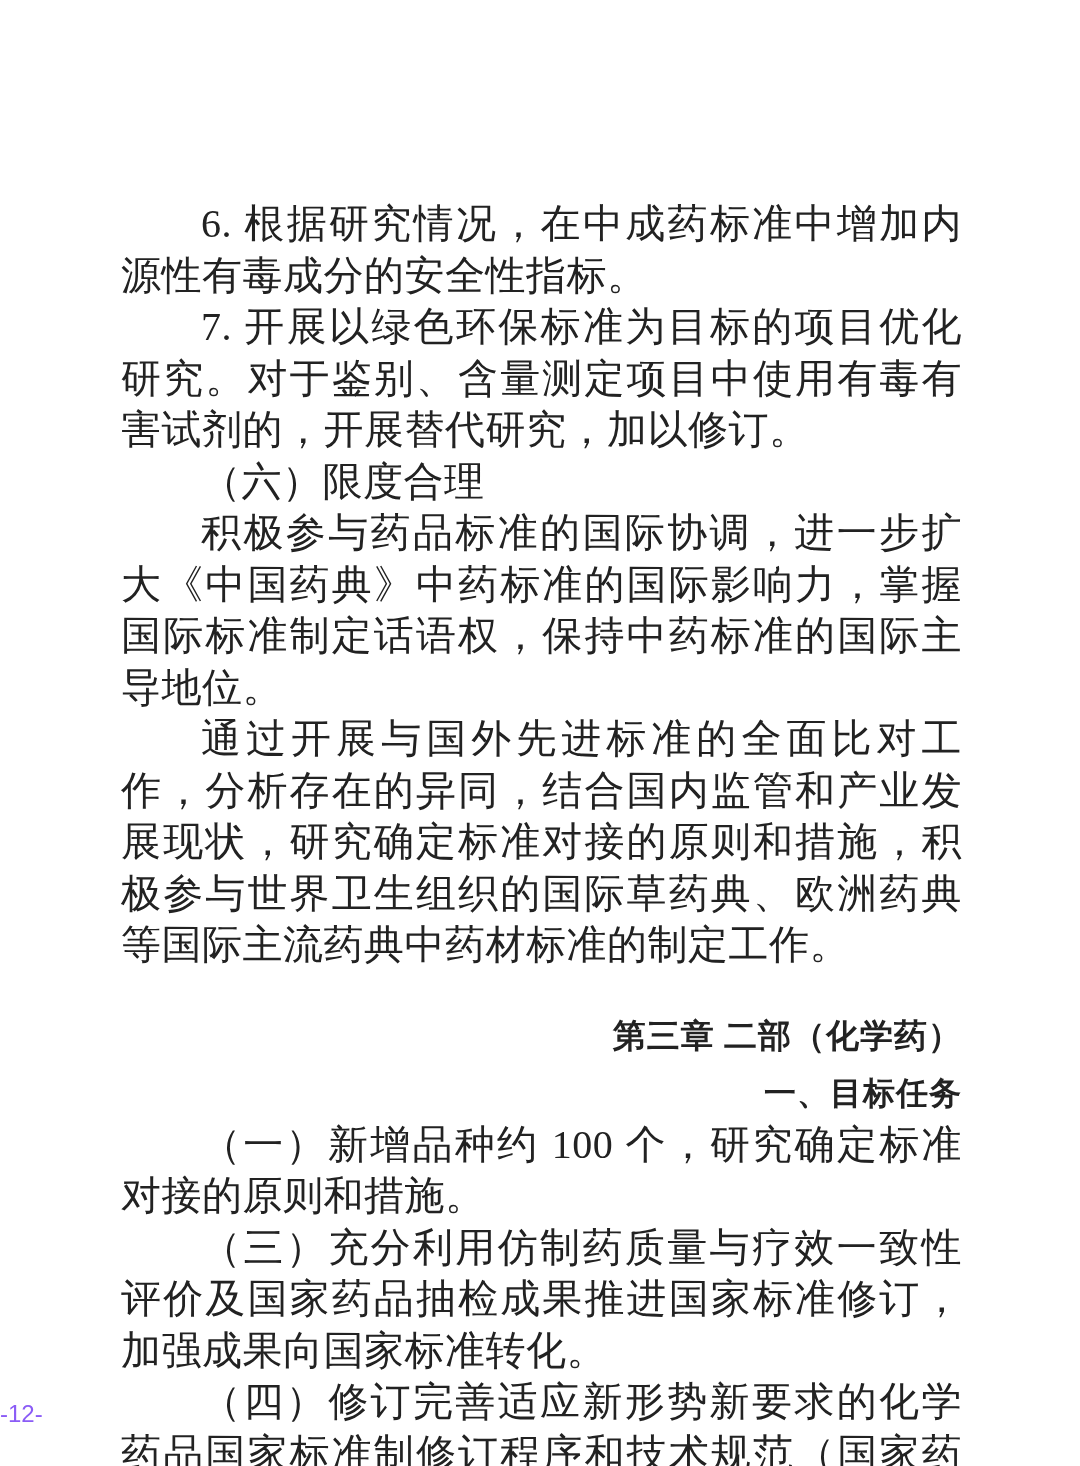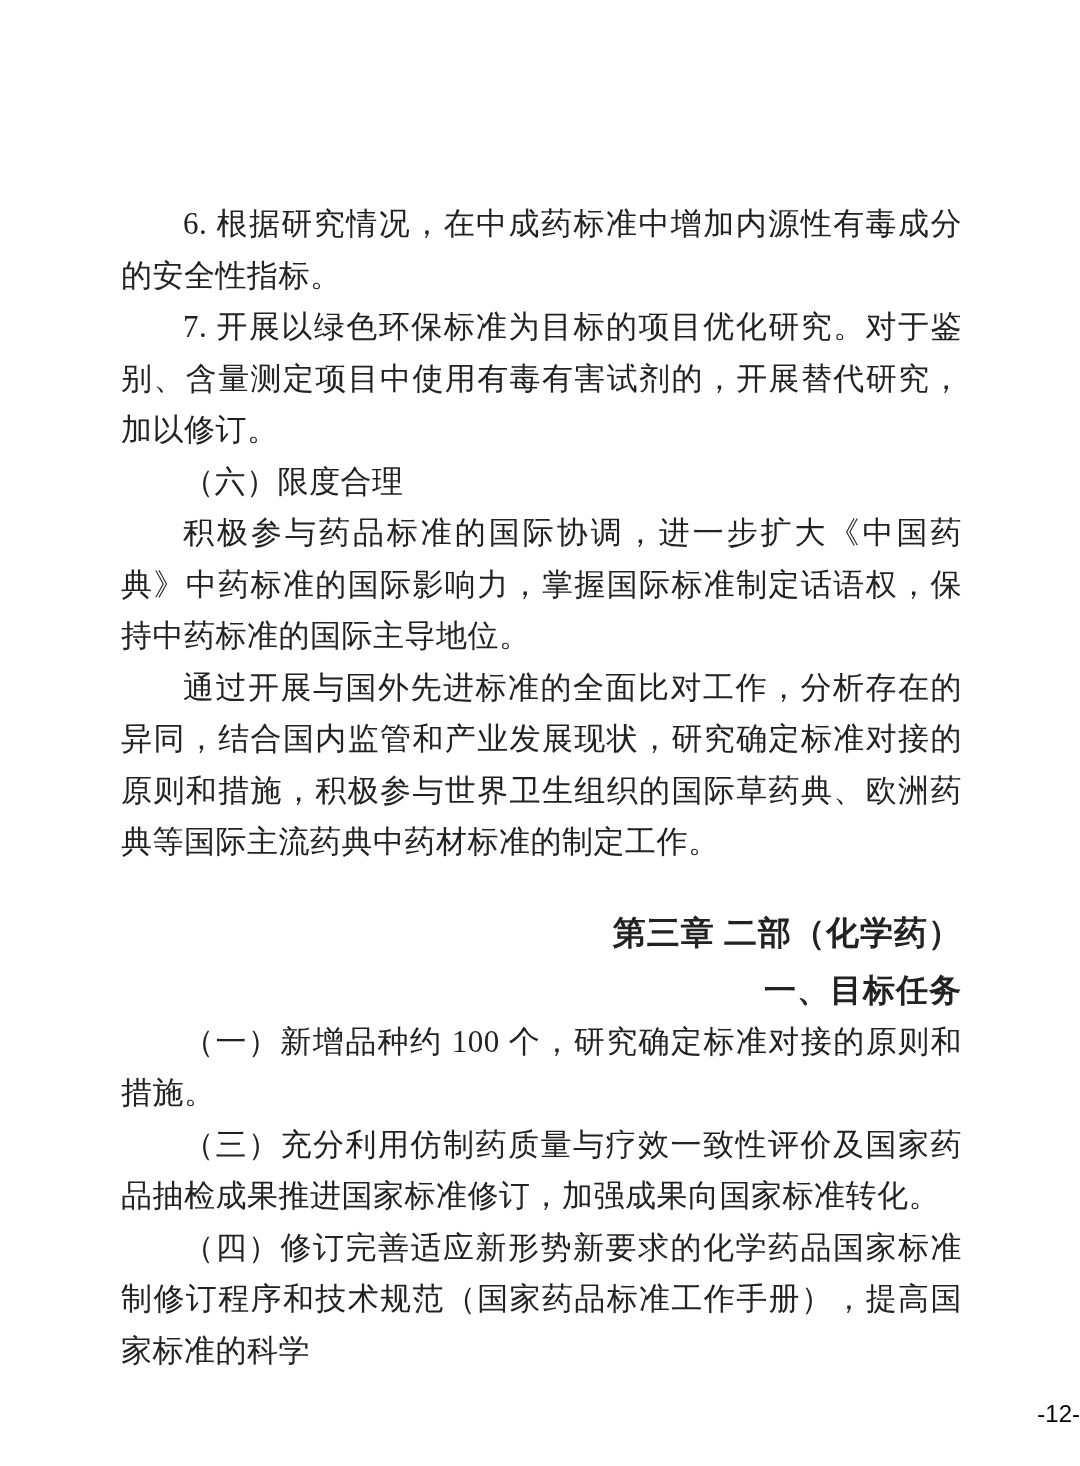--- a/index.html
+++ b/index.html
@@ -16,21 +16,21 @@
     font-family: "Liberation Serif", "DejaVu Serif", serif;
     color: #222222;
   }
   .content {
     position: absolute;
     top: 198px;
     left: 121px;
     width: 841px;
   }
   .para {
-    font-size: 31px;
+    font-size: 40px;
     line-height: 51.5px;
     text-align: justify;
     text-indent: 2em;
     margin: 0;
     letter-spacing: 0.5px;
   }
   .chapter-heading {
     font-size: 33px;
     line-height: 46px;
     font-weight: bold;
@@ -46,24 +46,24 @@
     text-align: right;
     text-indent: 0;
     margin: 6px 0 2px 0;
     letter-spacing: 1px;
   }
   .page-number {
     position: absolute;
     left: 0;
     right: 0;
     bottom: 38px;
-    text-align: right;
+    text-align: left;
     font-family: "Liberation Sans", "DejaVu Sans", sans-serif;
     font-size: 24px;
-    color: #000000;
+    color: #8b5cf6;
   }
 </style>
 </head>
 <body>
 
 <div class="page">
   <div class="content">
     <p class="para">6. 根据研究情况，在中成药标准中增加内源性有毒成分的安全性指标。</p>
     <p class="para">7. 开展以绿色环保标准为目标的项目优化研究。对于鉴别、含量测定项目中使用有毒有害试剂的，开展替代研究，加以修订。</p>
     <p class="para">（六）限度合理</p>

